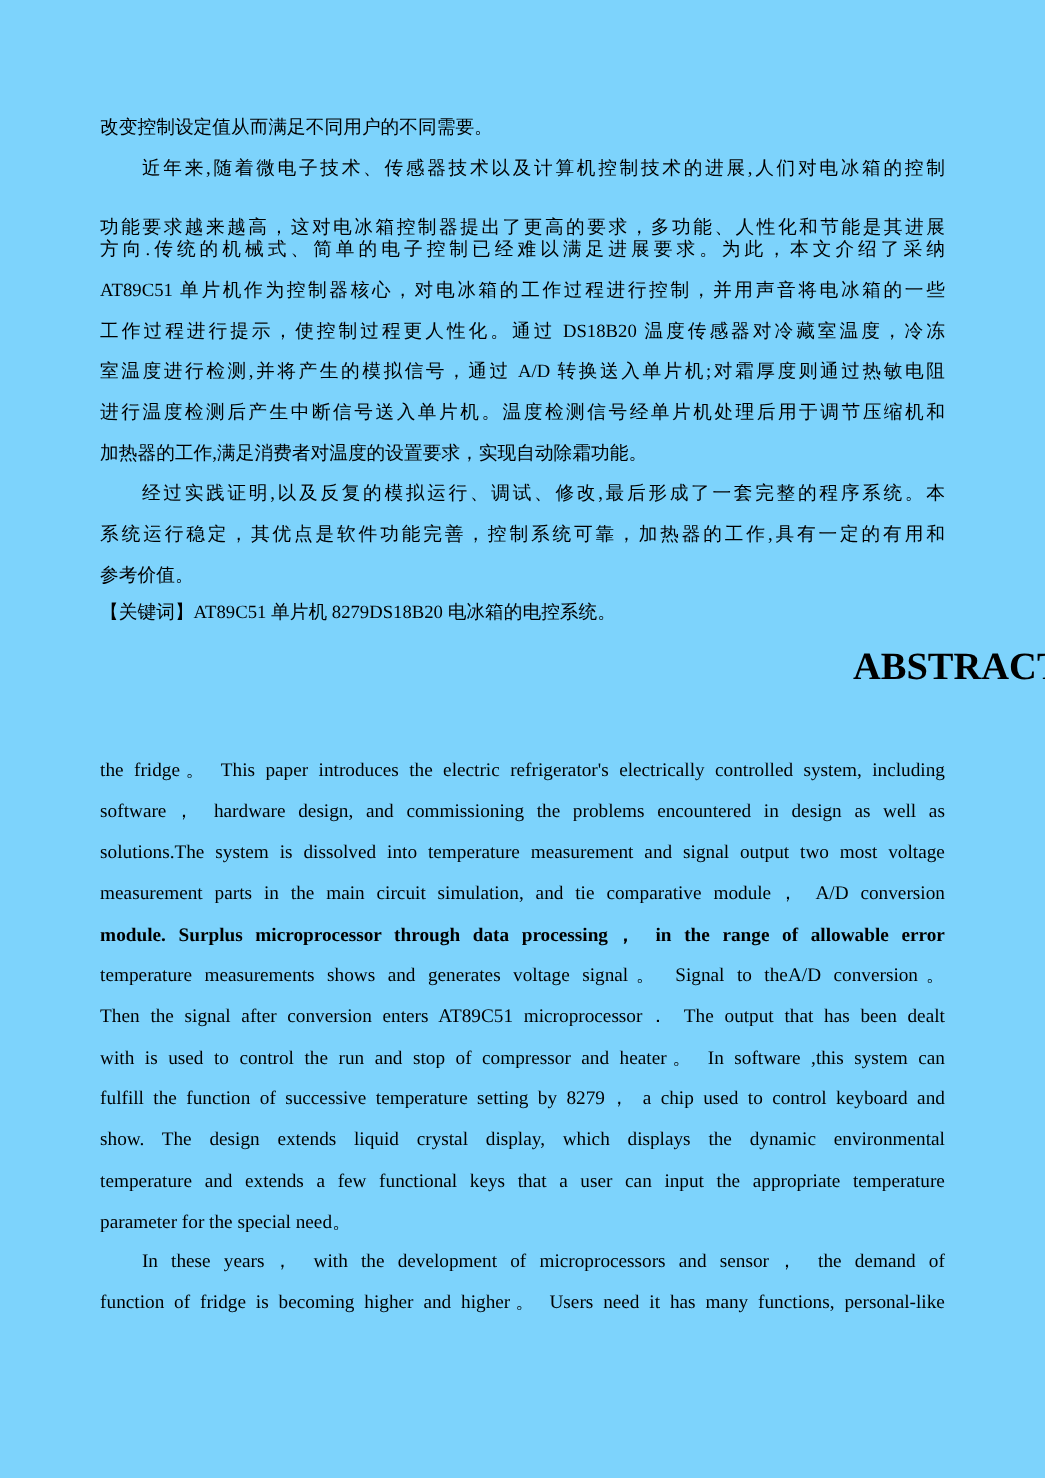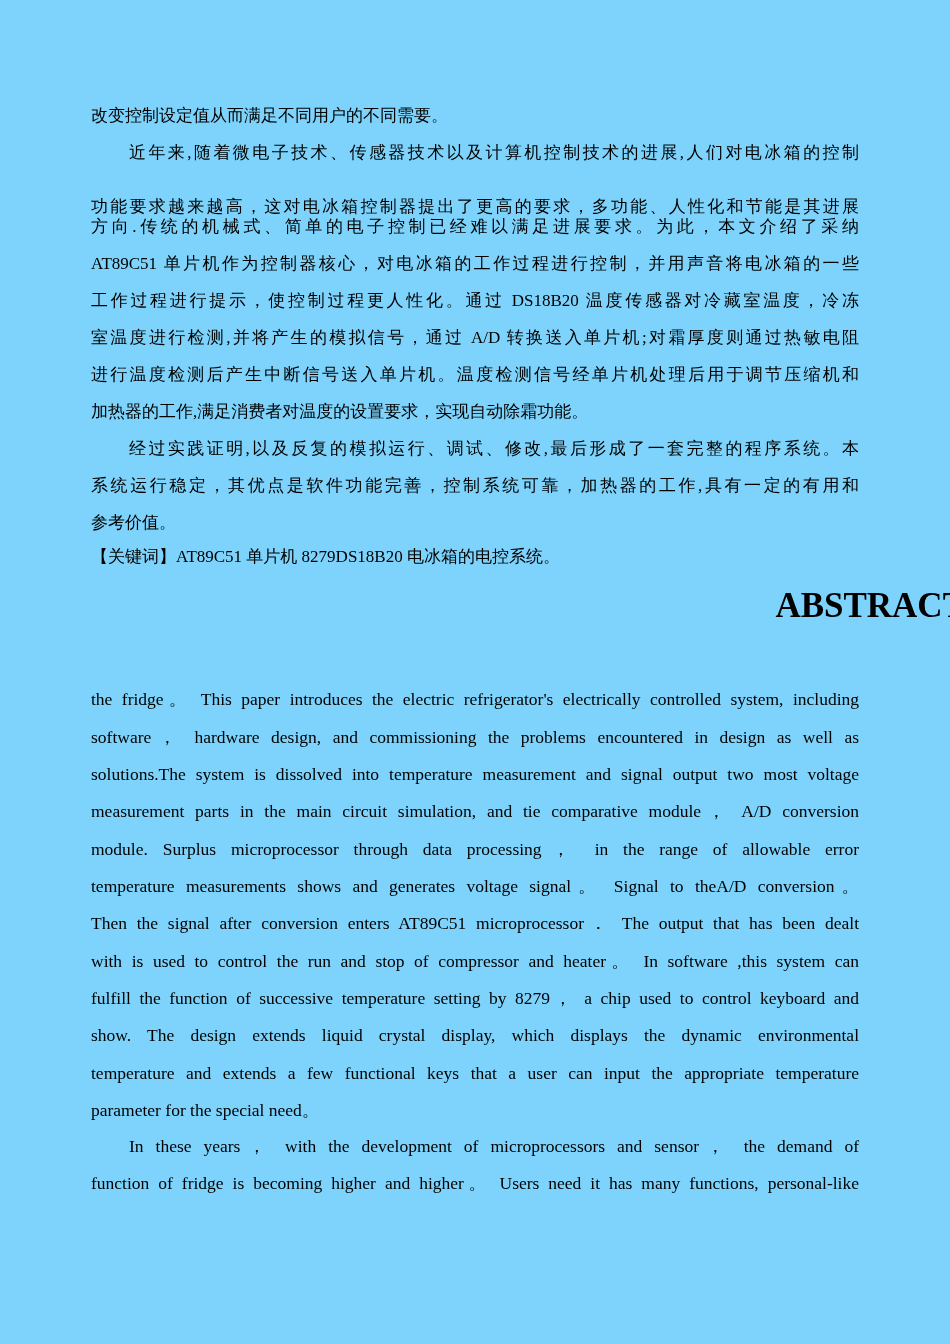--- a/index.html
+++ b/index.html
@@ -81,21 +81,21 @@
   <div class="line" style="top:546px;">
     <span class="kw-label">【关键词】</span><span>AT89C51 单片机  8279DS18B20 电冰箱的电控系统。</span>
   </div>
 
   <div class="heading">ABSTRACT</div>
 
   <div class="line en justify" style="top:688px;">the fridge。 This paper introduces the electric refrigerator's electrically controlled system, including</div>
   <div class="line en justify" style="top:726px;">software， hardware design, and commissioning the problems encountered in design as well as</div>
   <div class="line en justify" style="top:763px;">solutions.The system is dissolved into temperature measurement and signal output two most voltage</div>
   <div class="line en justify" style="top:800px;">measurement parts in the main circuit simulation, and tie comparative module， A/D conversion</div>
-  <div class="line en justify" style="top:838px;">module. Surplus microprocessor through data processing， in the range of allowable error</div>
+  <div class="line en justify" style="top:838px;font-weight:bold;">module. Surplus microprocessor through data processing， in the range of allowable error</div>
   <div class="line en justify" style="top:875px;">temperature measurements shows and generates voltage signal。 Signal to theA/D conversion。</div>
   <div class="line en justify" style="top:912px;">Then the signal after conversion enters AT89C51 microprocessor． The output that has been dealt</div>
   <div class="line en justify" style="top:950px;">with is used to control the run and stop of compressor and heater。 In software ,this system can</div>
   <div class="line en justify" style="top:987px;">fulfill the function of successive temperature setting by 8279， a chip used to control keyboard and</div>
   <div class="line en justify" style="top:1024px;">show. The design extends liquid crystal display, which displays the dynamic environmental</div>
   <div class="line en justify" style="top:1062px;">temperature and extends a few functional keys that a user can input the appropriate temperature</div>
   <div class="line en" style="top:1099px;">parameter for the special need。</div>
 
   <div class="line en indent justify" style="top:1135px;">In these years， with the development of microprocessors and sensor， the demand of</div>
   <div class="line en justify" style="top:1172px;">function of fridge is becoming higher and higher。 Users need it has many functions, personal-like</div>

